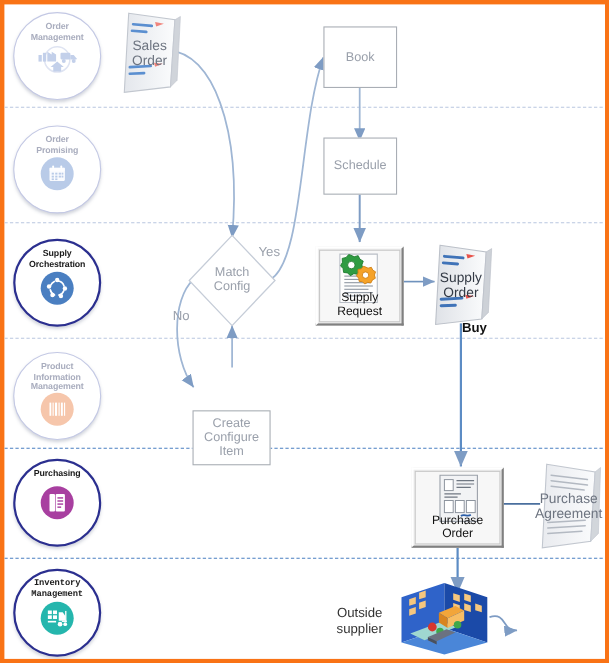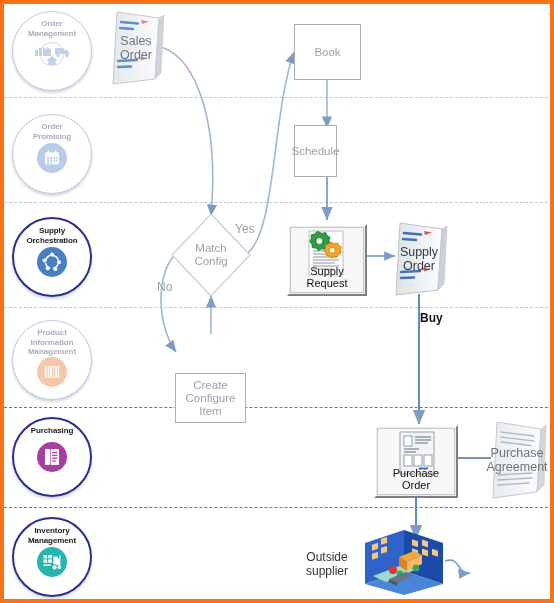--- a/index.html
+++ b/index.html
@@ -242,21 +242,21 @@
         <g fill="#a83fa0">
           <rect x="9.2" y="5" width="5.2" height="1.3"></rect>
           <rect x="9.2" y="7.8" width="5.2" height="1.3"></rect>
           <rect x="9.2" y="10.6" width="5.2" height="1.3"></rect>
           <rect x="9.2" y="13.4" width="3.4" height="1.3"></rect>
         </g>
       </svg>
     </div>
   </div>
 
-  <div class="badge active" style="left:8px;top:513px;">
+  <div class="badge active" style="left:8px;top:513px;font-family:Liberation Mono, monospace;">
     <div class="badge-label">Inventory<br>Management</div>
     <div class="badge-icon ic-inv">
       <svg width="20" height="18" viewBox="0 0 20 18">
         <g fill="#ffffff">
           <rect x="1.5" y="2" width="3.6" height="3.3"></rect>
           <rect x="6.2" y="2" width="3.6" height="3.3"></rect>
           <rect x="1.5" y="6.4" width="3.6" height="3.3"></rect>
           <rect x="6.2" y="6.4" width="3.6" height="3.3"></rect>
           <path d="M11.4 3.6 h3.6 l2.4 3.4 v4.3 h-6 Z"></path>
           <rect x="17.2" y="2.4" width="1.2" height="9.4"></rect>
@@ -323,21 +323,21 @@
       </g>
       <path d="M33,48 l8,1 l-7,2.6 z" fill="#f0857d"></path>
     </svg>
     <div class="dlabel">Sales<br>Order</div>
   </div>
 
   <div class="pbox" style="left:290px;top:20px;width:67px;height:56px;">
     <span>Book</span>
   </div>
 
-  <div class="pbox" style="left:290px;top:121px;width:43px;height:52px;justify-content:center;">
+  <div class="pbox" style="left:290px;top:121px;width:67px;height:52px;justify-content:center;">
     <span>Schedule</span>
   </div>
 
   <div class="diamond-wrap" style="left:167px;top:209px;width:80px;height:84px;">
     <svg class="diamond-shape" viewBox="0 0 80 84">
       <path d="M40,1 L79,42 L40,83 L1,42 Z" fill="#ffffff" stroke="#c6cdd8" stroke-width="1.2"></path>
     </svg>
     <div class="diamond-text">Match<br>Config</div>
   </div>
 
@@ -397,21 +397,21 @@
       <path d="M34,11 l8,1.6 l-7,2.4 z" fill="#e8534b"></path>
       <g stroke="#3f73b8" stroke-width="2.6" fill="none" stroke-linecap="round">
         <path d="M11,52 L30,51"></path>
           <path d="M11,58 L24,57.5"></path>
       </g>
       <path d="M33,48 l8,1 l-7,2.6 z" fill="#e8534b"></path>
     </svg>
     <div class="dlabel">Supply<br>Order</div>
   </div>
 
-  <div class="boldlabel" style="left:416px;top:287px;margin-top:20px;">Buy</div>
+  <div class="boldlabel" style="left:416px;top:287px;">Buy</div>
 
   <div class="btn3d" style="left:370px;top:421px;width:84px;height:73px;">
     <div class="btn3d-inner">
       <svg width="56" height="46" viewBox="0 0 56 46" style="margin-top:1px;">
         <path d="M12,2 L46,2 L46,44 L12,44 Z" fill="#f2f3f5" stroke="#9aa0a9" stroke-width="1"></path>
         <rect x="16" y="6" width="8" height="10" fill="#ffffff" stroke="#8d949e" stroke-width=".9"></rect>
         <g stroke="#6f7782" stroke-width="1.1">
           <path d="M27,7 H43"></path>
             <path d="M27,10 H43"></path>
             <path d="M27,13 H40"></path>

